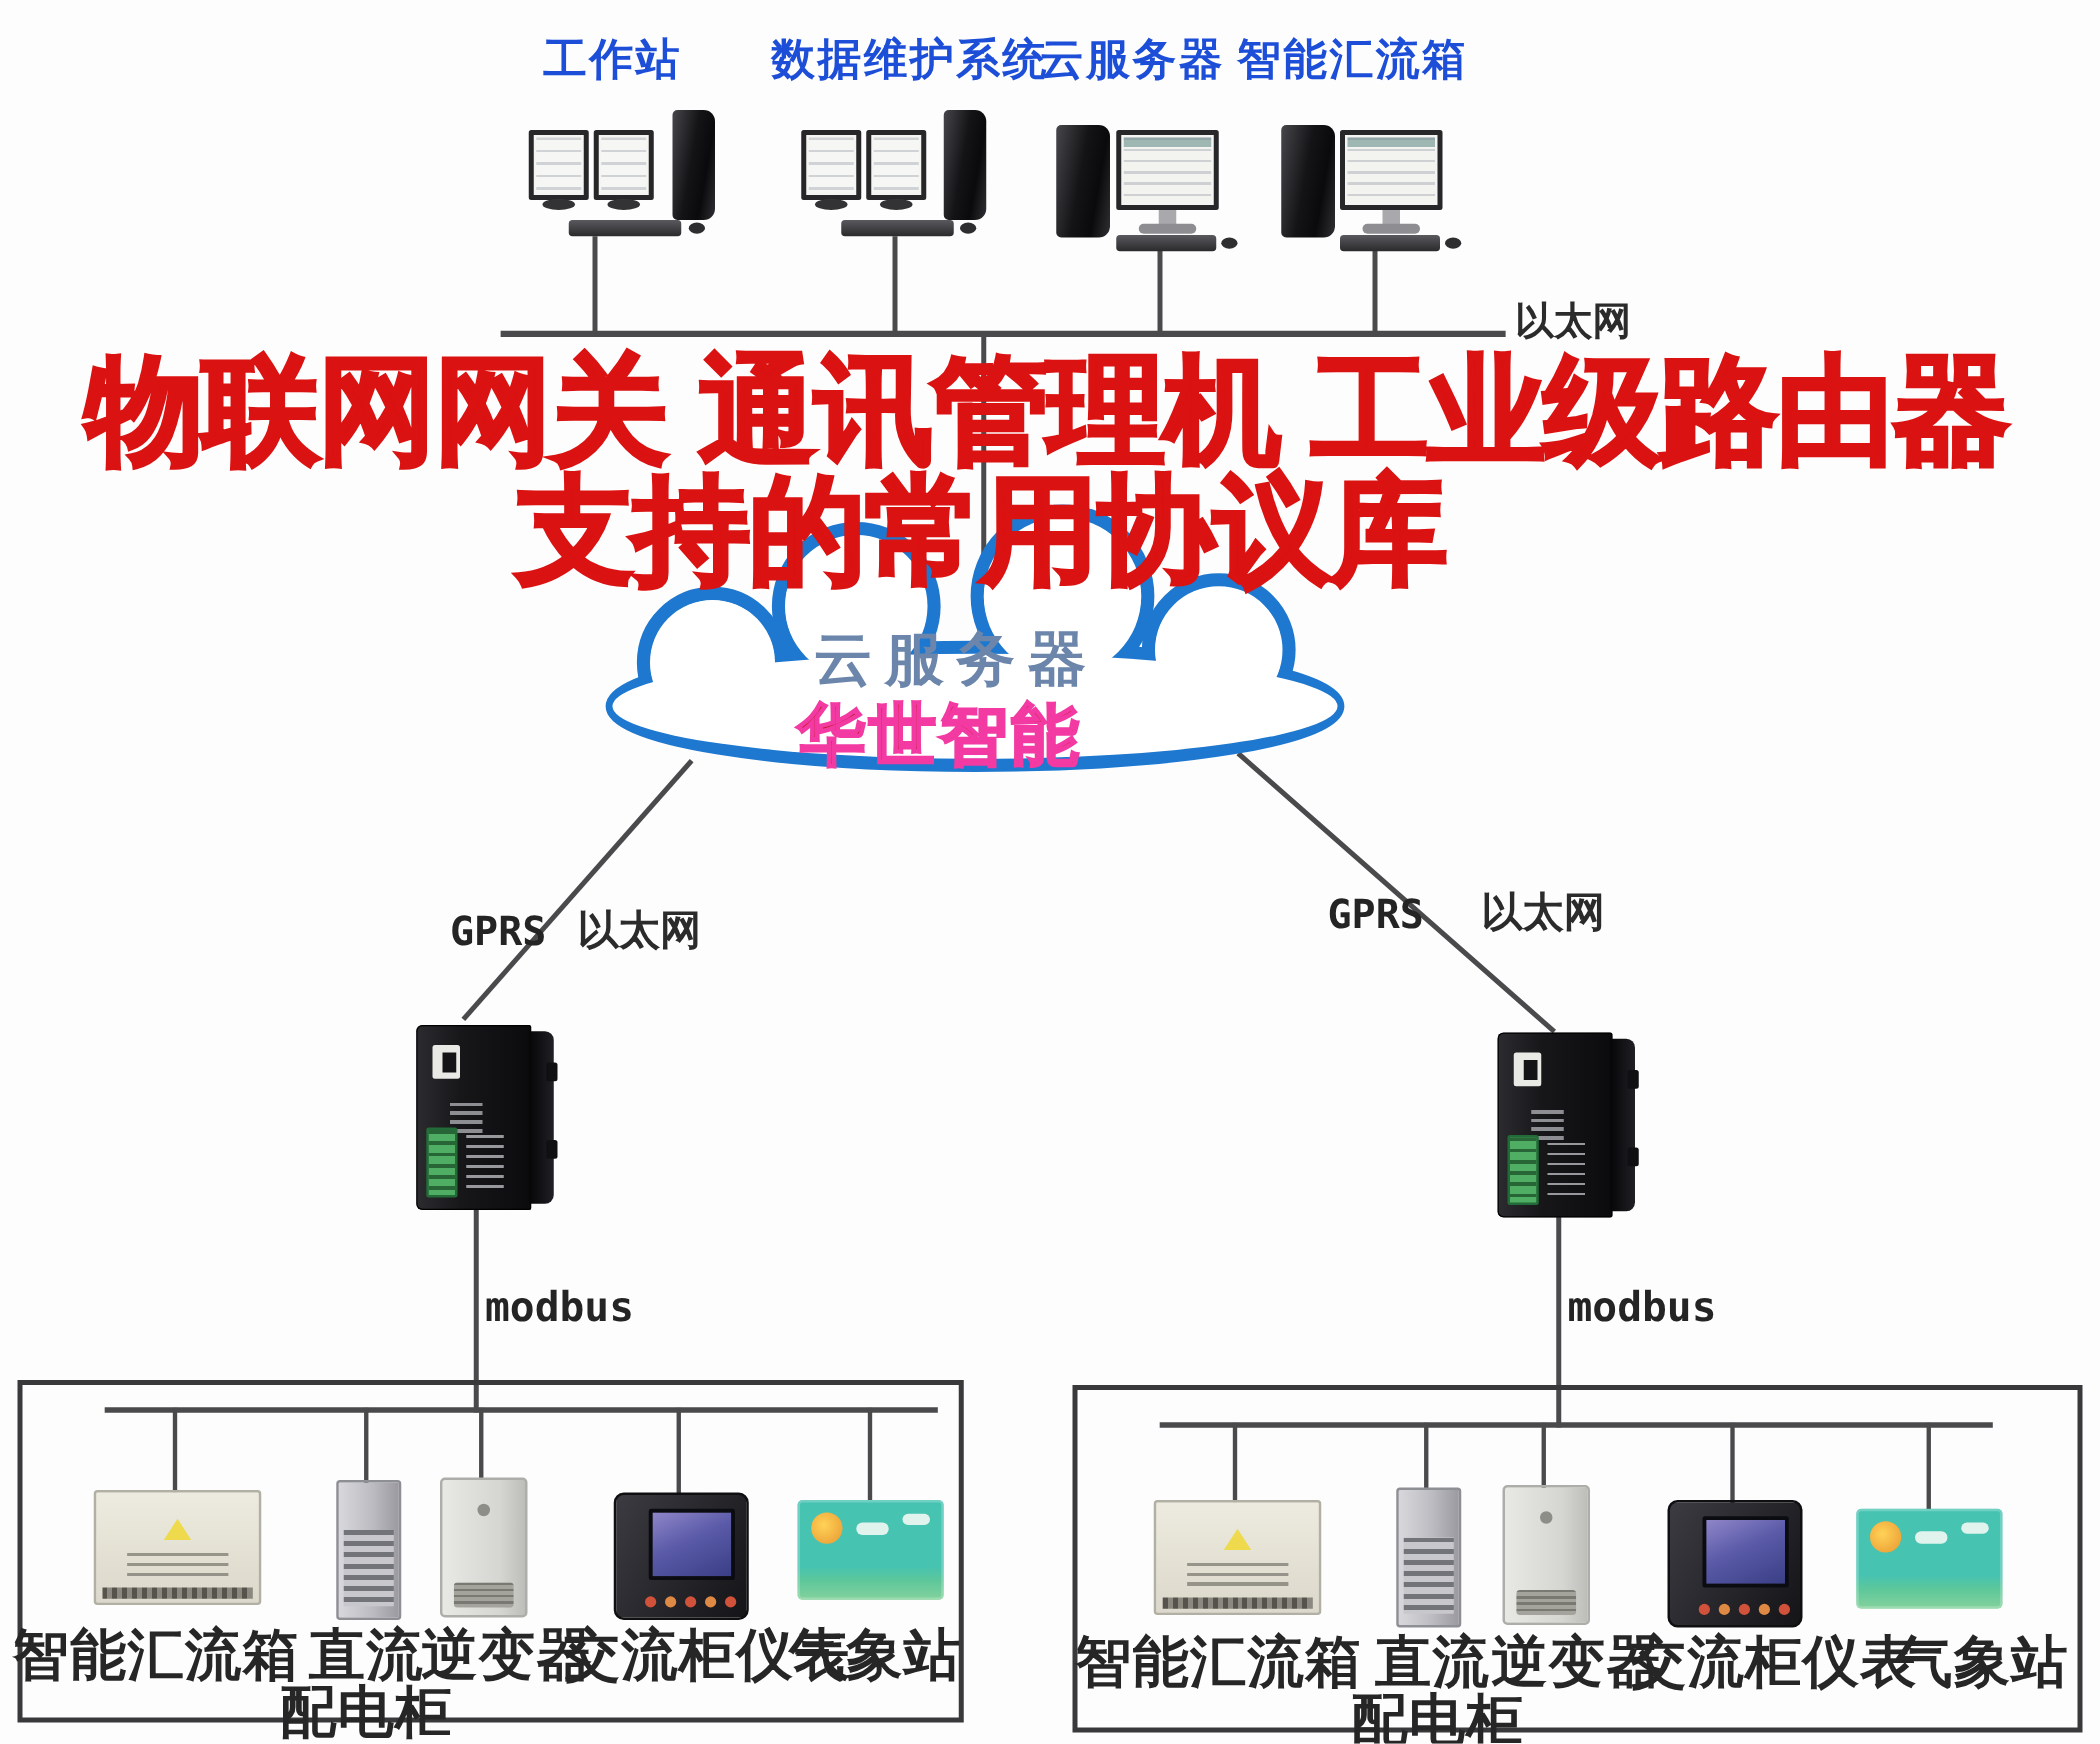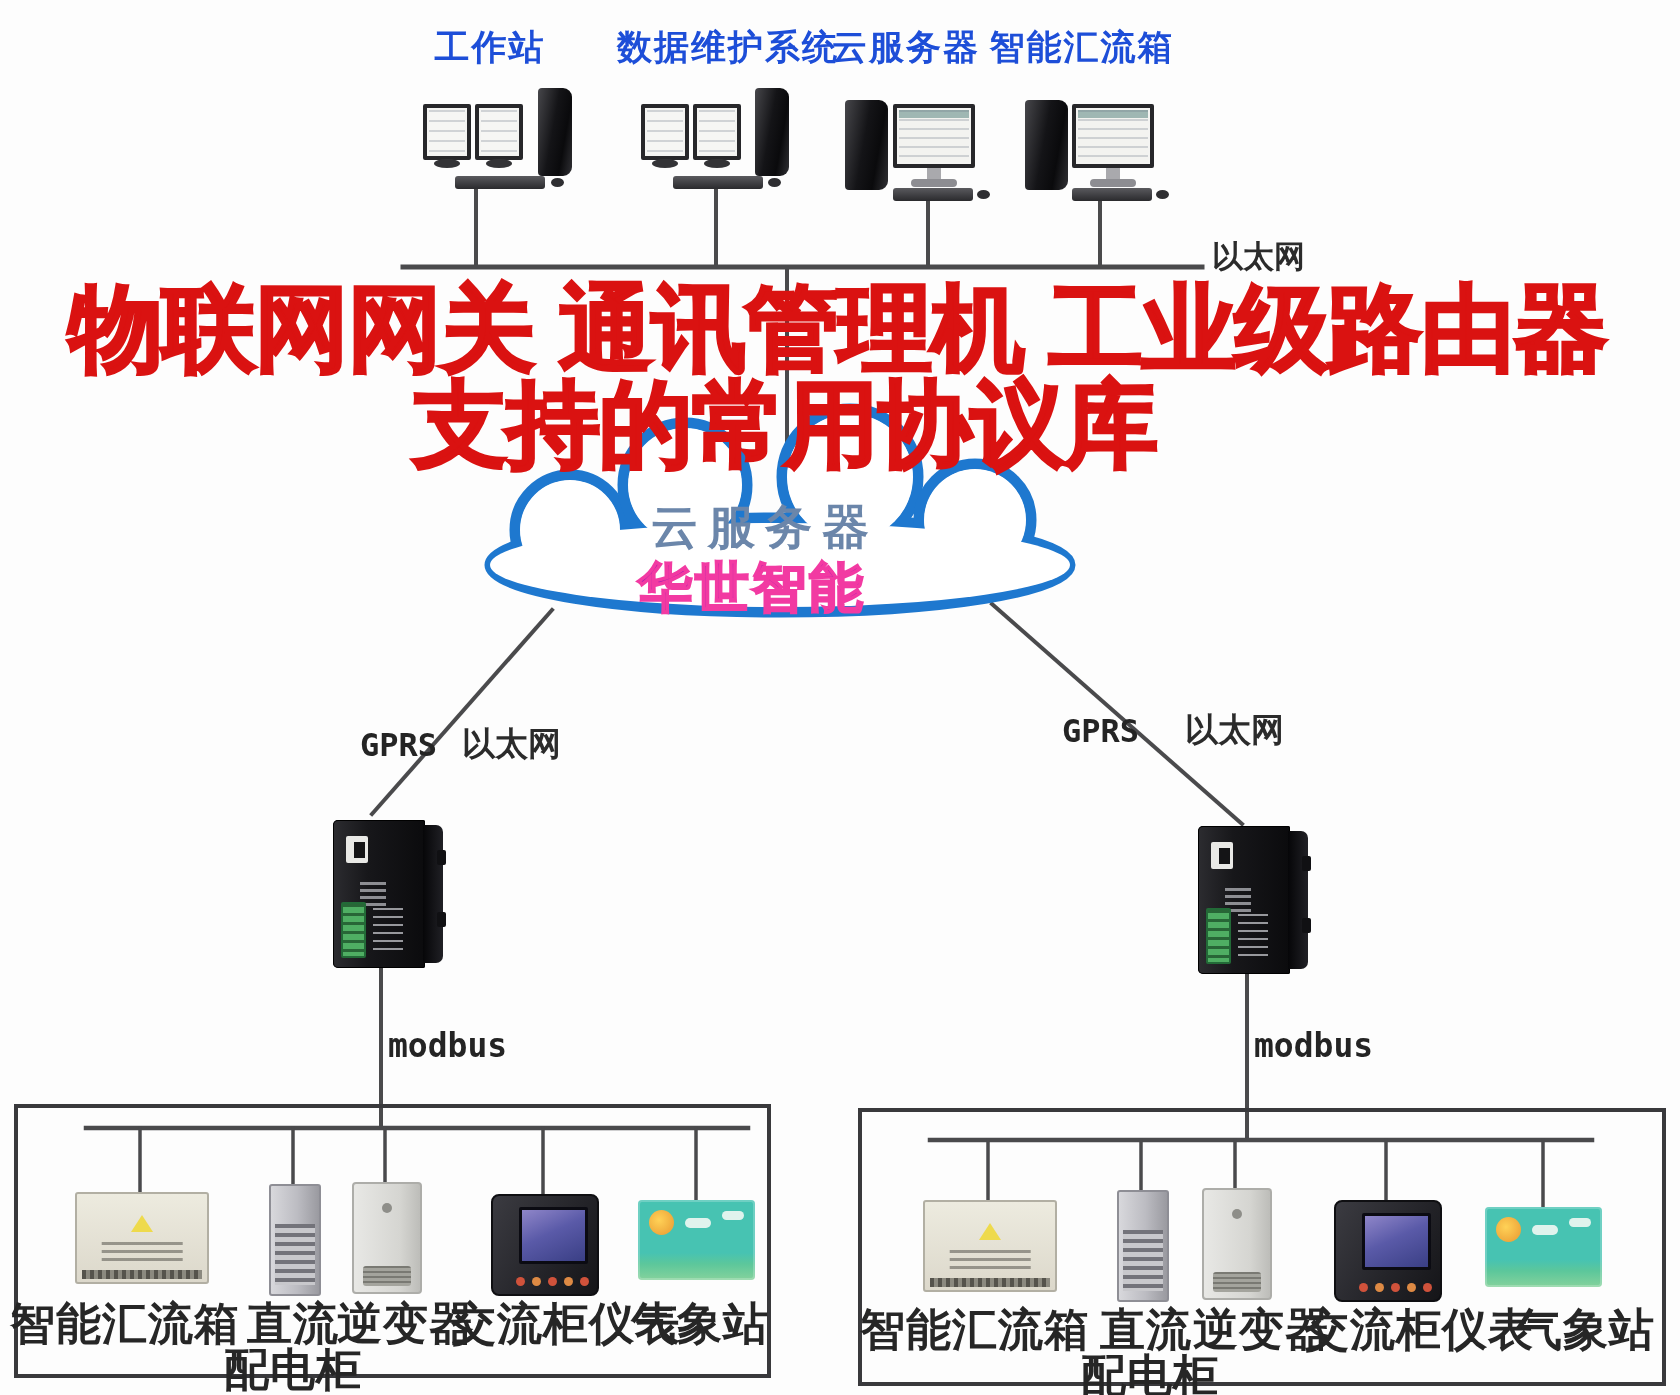--- a/index.html
+++ b/index.html
@@ -27,21 +27,21 @@
   .keyboard{position:absolute;height:13px;background:linear-gradient(180deg,#5a5a5e,#2a2a2d);border-radius:3px;z-index:2;}
   .mouse{position:absolute;width:13px;height:9px;background:#2e2e31;border-radius:50%;z-index:2;}
 
   
   .headline{position:absolute;transform:translateX(-50%);font-weight:bold;color:#da1211;white-space:nowrap;
             z-index:4;-webkit-text-stroke:3px #da1211;letter-spacing:-1px;}
 
   
   .cloud-label{position:absolute;transform:translateX(-50%);font-size:47px;font-weight:bold;color:#6b86aa;
                letter-spacing:10px;z-index:3;white-space:nowrap;text-align:center;}
-  .cloud-brand{position:absolute;transform:translateX(-50%);font-size:54px;font-weight:bold;color:#a21caf;
+  .cloud-brand{position:absolute;transform:translateX(-50%);font-size:54px;font-weight:bold;color:#b91c1c;
                letter-spacing:3px;z-index:3;white-space:nowrap;-webkit-text-stroke:2px #f23aa2;}
 
   
   .mono-label{position:absolute;font-family:"DejaVu Sans Mono", monospace;font-weight:bold;color:#242424;z-index:3;white-space:nowrap;}
   .cn-label{position:absolute;font-weight:bold;color:#2b2b2b;z-index:3;white-space:nowrap;}
 
   
   .gateway{position:absolute;width:110px;height:148px;z-index:2;}
   .gw-body{position:absolute;left:0;top:0;width:92px;height:148px;
            background:linear-gradient(90deg,#2c2c30 0,#17171a 38%,#0b0b0d 100%);

